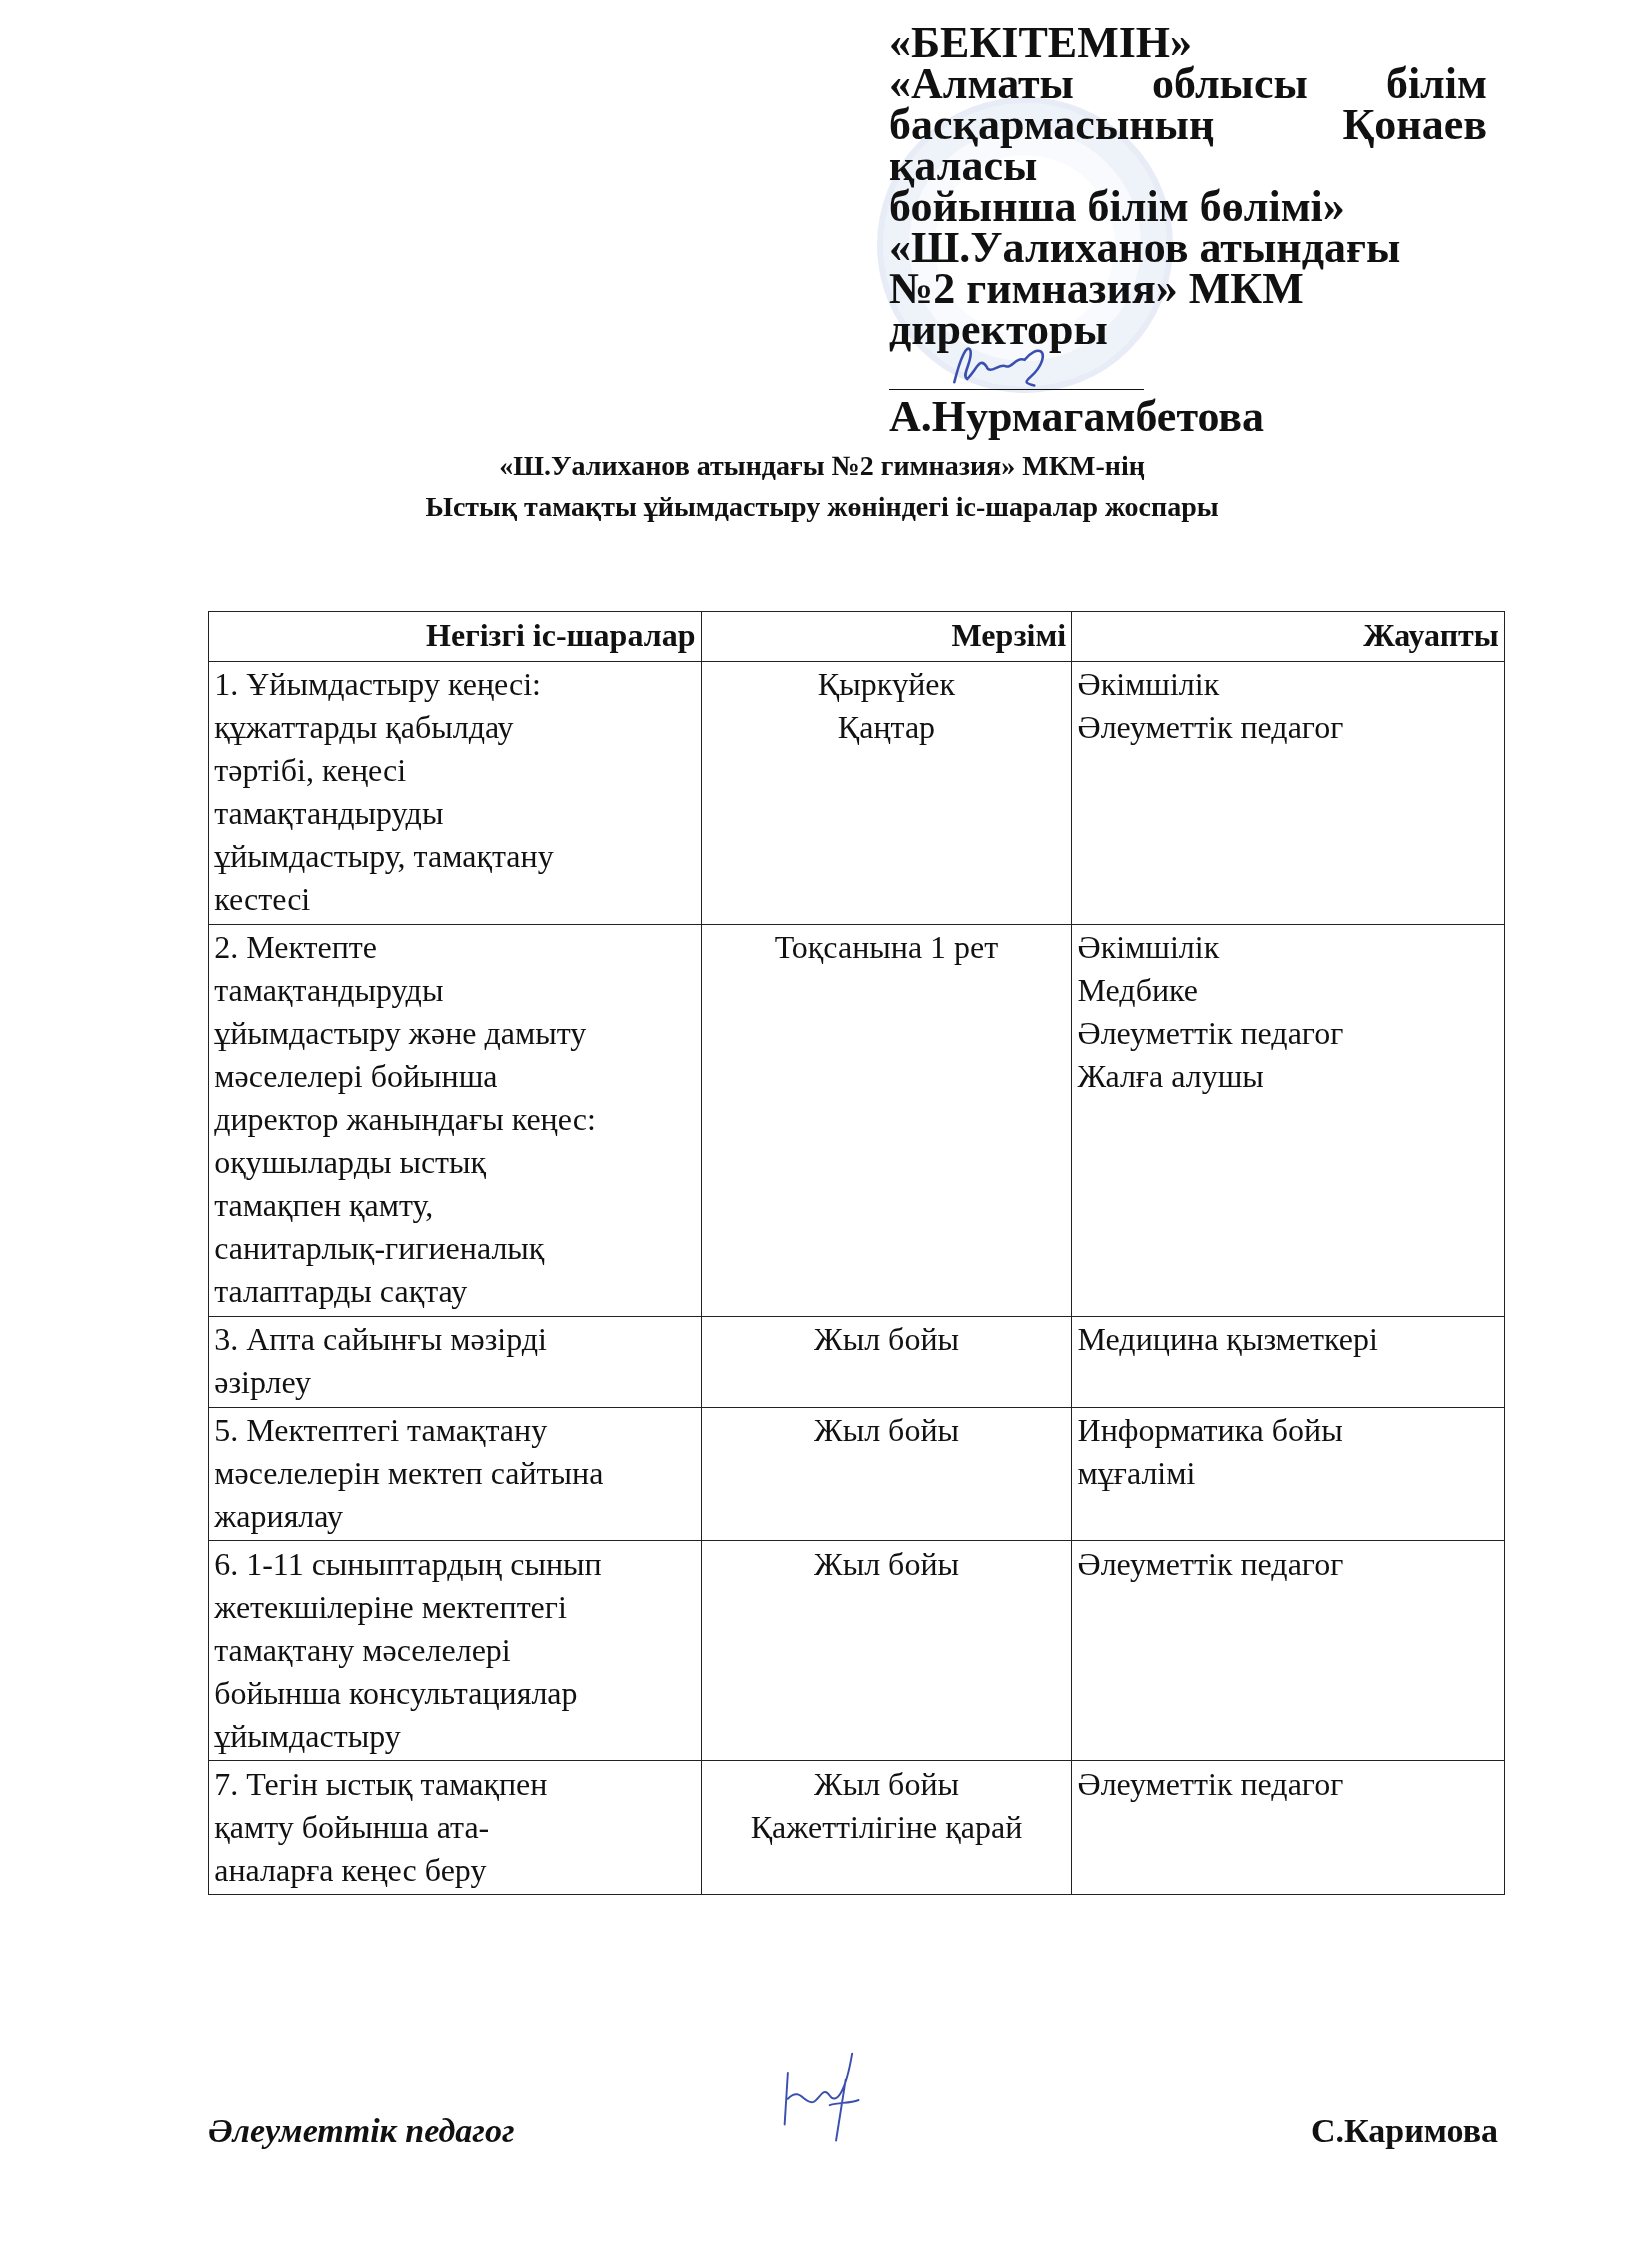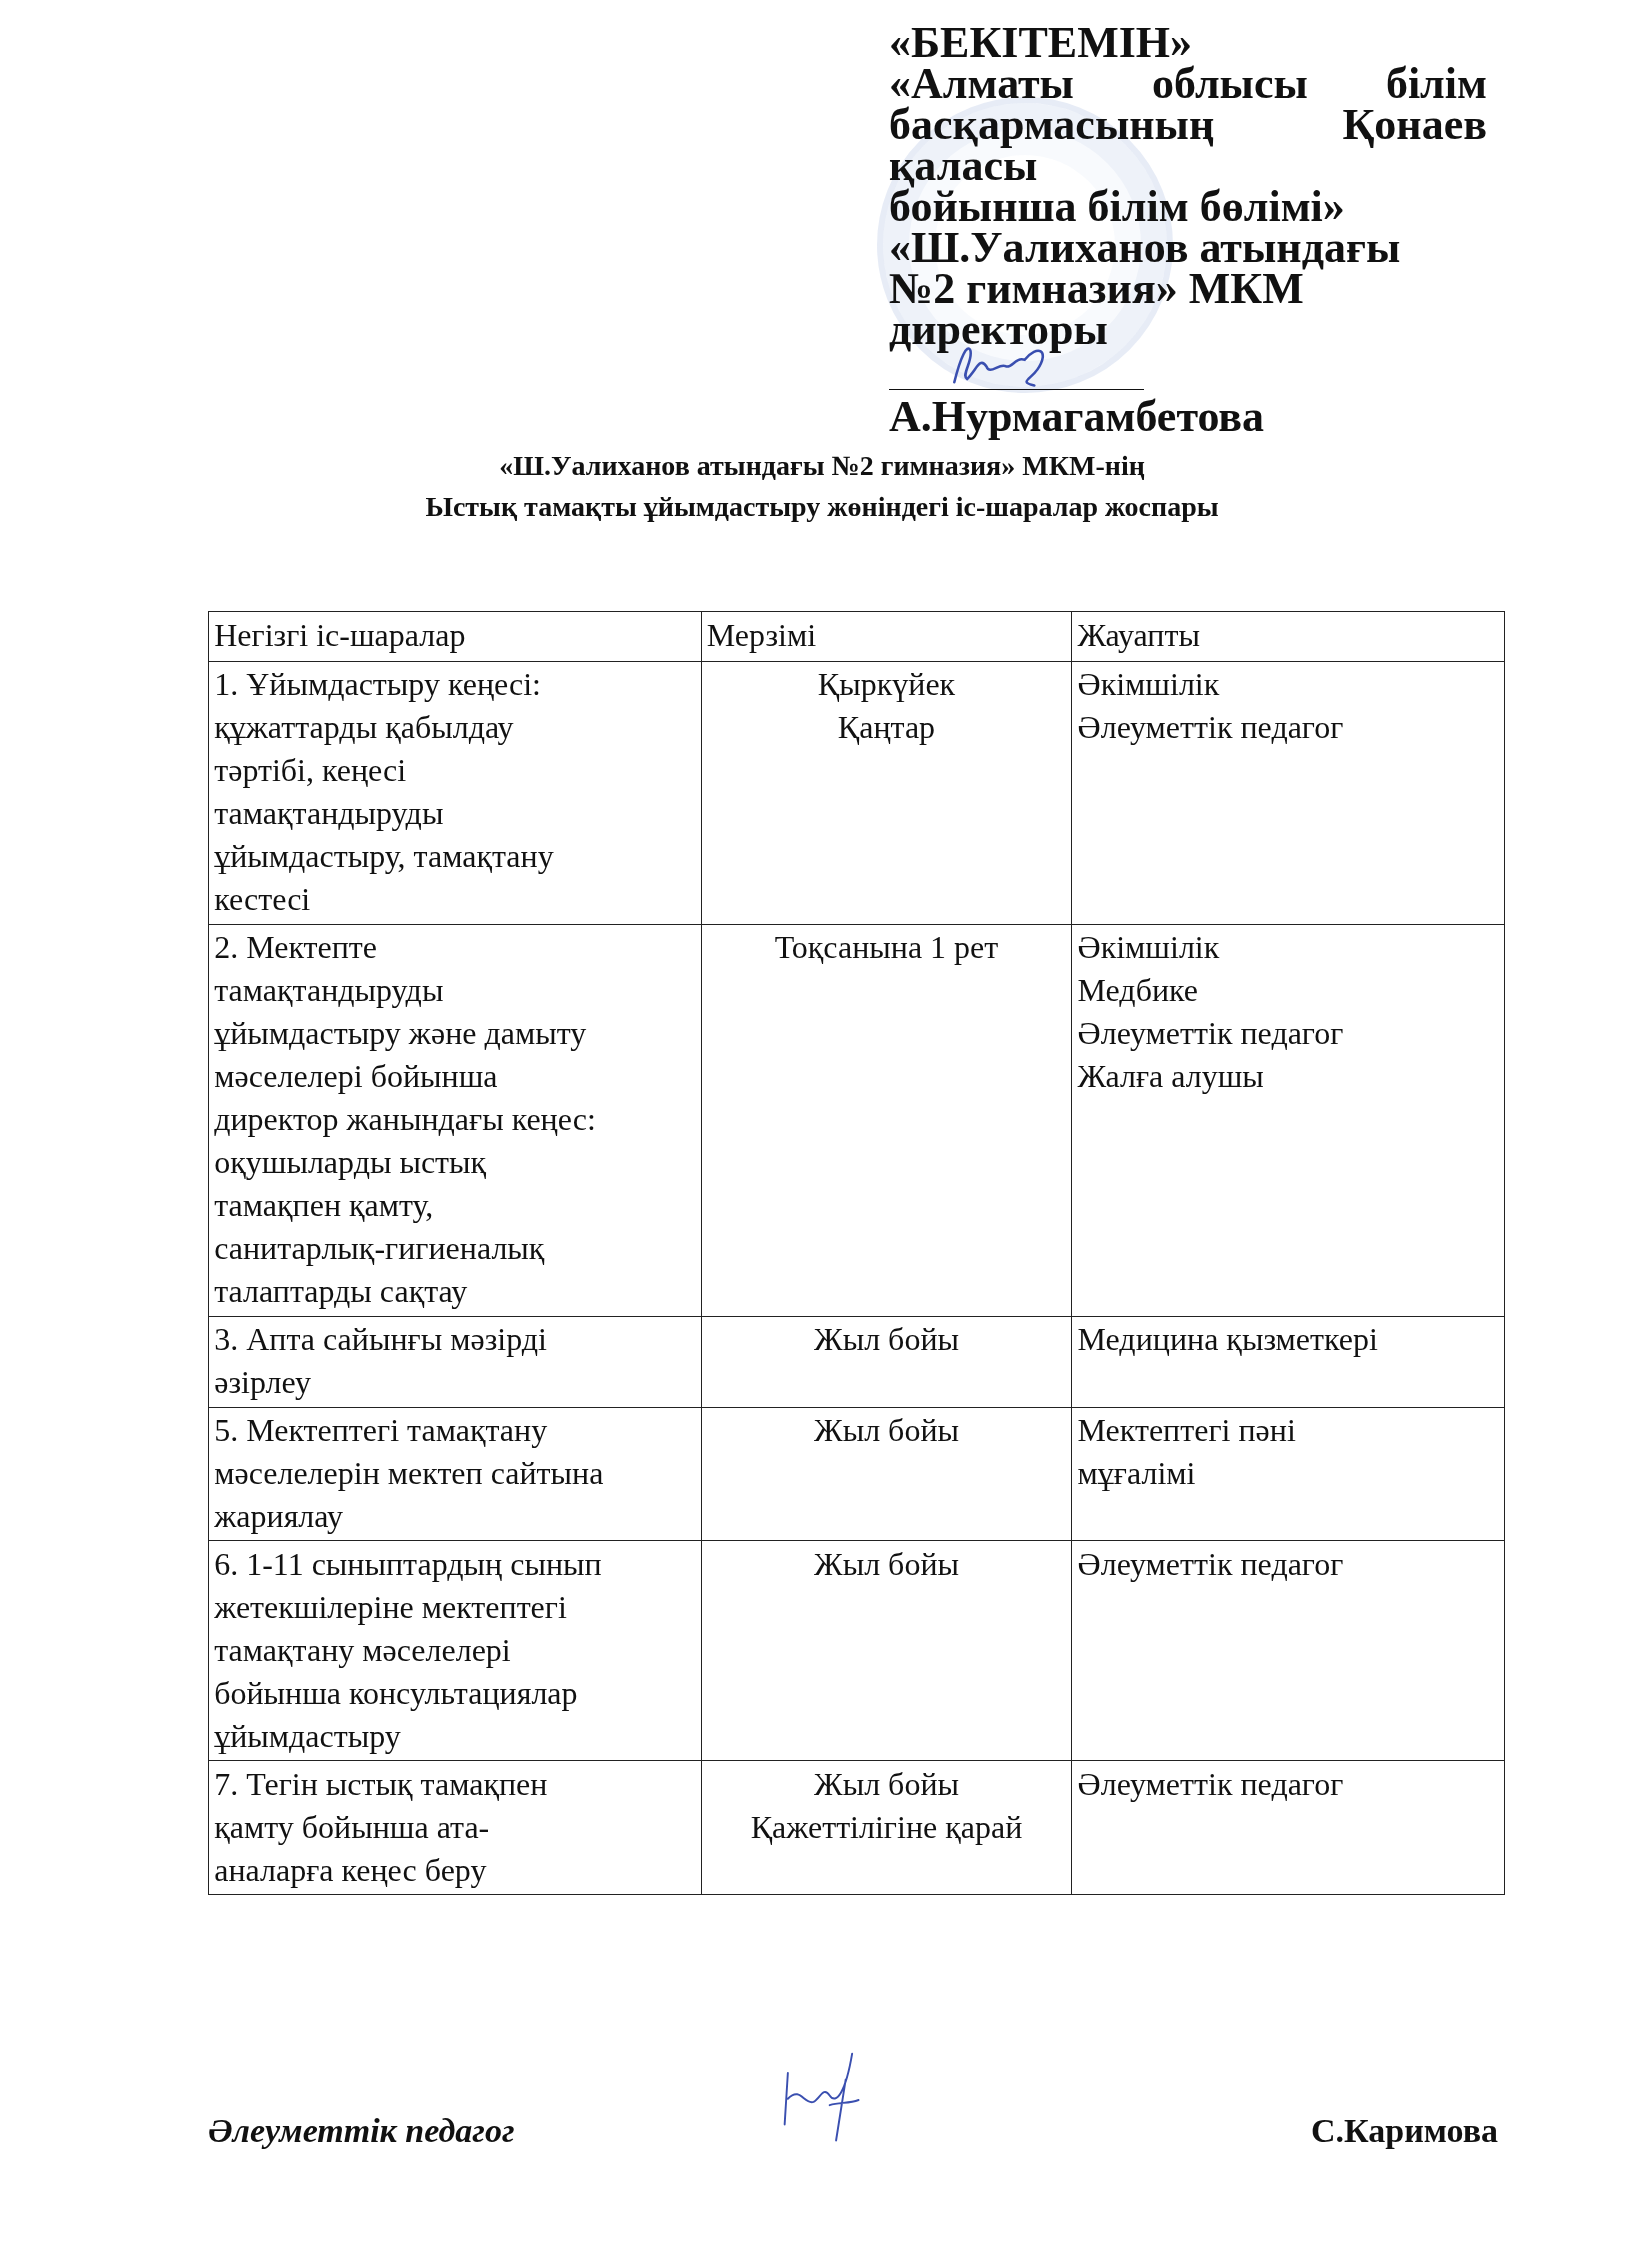--- a/index.html
+++ b/index.html
@@ -22,21 +22,21 @@
 
   
   .title { position:absolute; left:0; width:1644px; top:445px; text-align:center;
            font-weight:bold; font-size:28px; line-height:41px; }
   .title .line { display:block; }
 
   
   table.plan { position:absolute; left:208px; top:611px; width:1297px;
                border-collapse:collapse; font-size:32px; line-height:43px; }
   table.plan th, table.plan td { border:1.3px solid #222; vertical-align:top; padding:1.3px 5.2px 2.6px 5.2px; }
-  table.plan th { font-weight:normal; text-align:left; height:45px; vertical-align:middle;margin-top:40px; }
+  table.plan th { font-weight:bold; text-align:right; height:45px; vertical-align:middle;margin-top:40px; }
   col.c1 { width:493px; } col.c2 { width:371px; } col.c3 { width:433px; }
   td.center { text-align:center; }
   .cell-line { display:block; }
 
   
   .footer { position:absolute; top:2099px; left:208px; width:1290px; height:52px;
             font-weight:bold; font-style:italic; font-size:34px; line-height:41px; }
   .footer .left { position:absolute; left:0; bottom:0; }
   .footer .right { position:absolute; right:0; bottom:0; font-style:normal;margin-top:8px; }
   .footer .sig { position:absolute; left:567px; top:-52px; }
@@ -136,21 +136,21 @@
       <tr>
         <td>
           <span class="cell-line">5. Мектептегі тамақтану</span>
           <span class="cell-line">мәселелерін мектеп сайтына</span>
           <span class="cell-line">жариялау</span>
         </td>
         <td class="center">
           <span class="cell-line">Жыл бойы</span>
         </td>
         <td>
-          <span class="cell-line">Мектептегі пәні</span>
+          <span class="cell-line">Информатика бойы</span>
           <span class="cell-line">мұғалімі</span>
         </td>
       </tr>
       <tr>
         <td>
           <span class="cell-line">6. 1-11 сыныптардың сынып</span>
           <span class="cell-line">жетекшілеріне мектептегі</span>
           <span class="cell-line">тамақтану мәселелері</span>
           <span class="cell-line">бойынша консультациялар</span>
           <span class="cell-line">ұйымдастыру</span>

